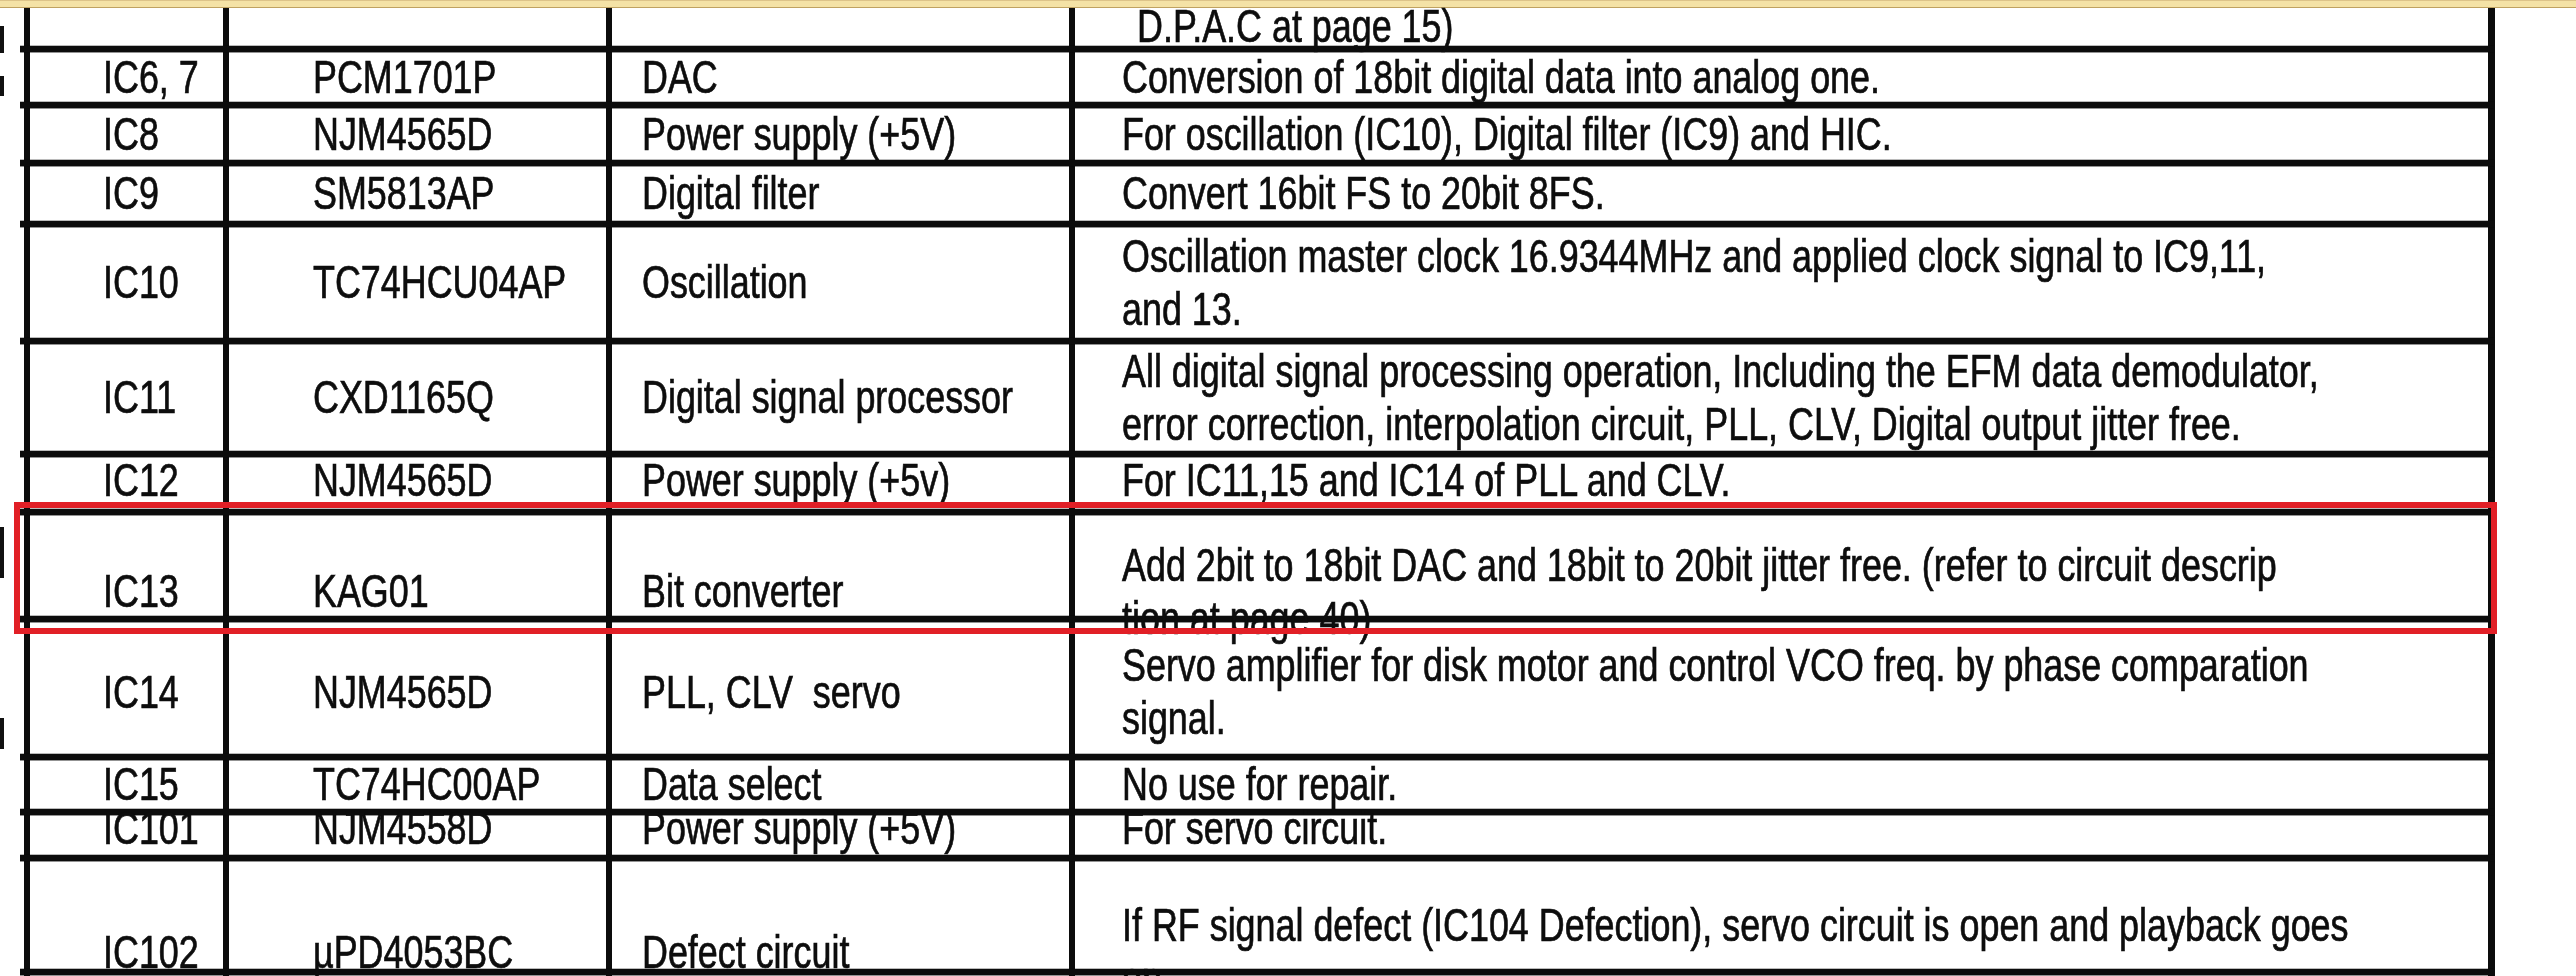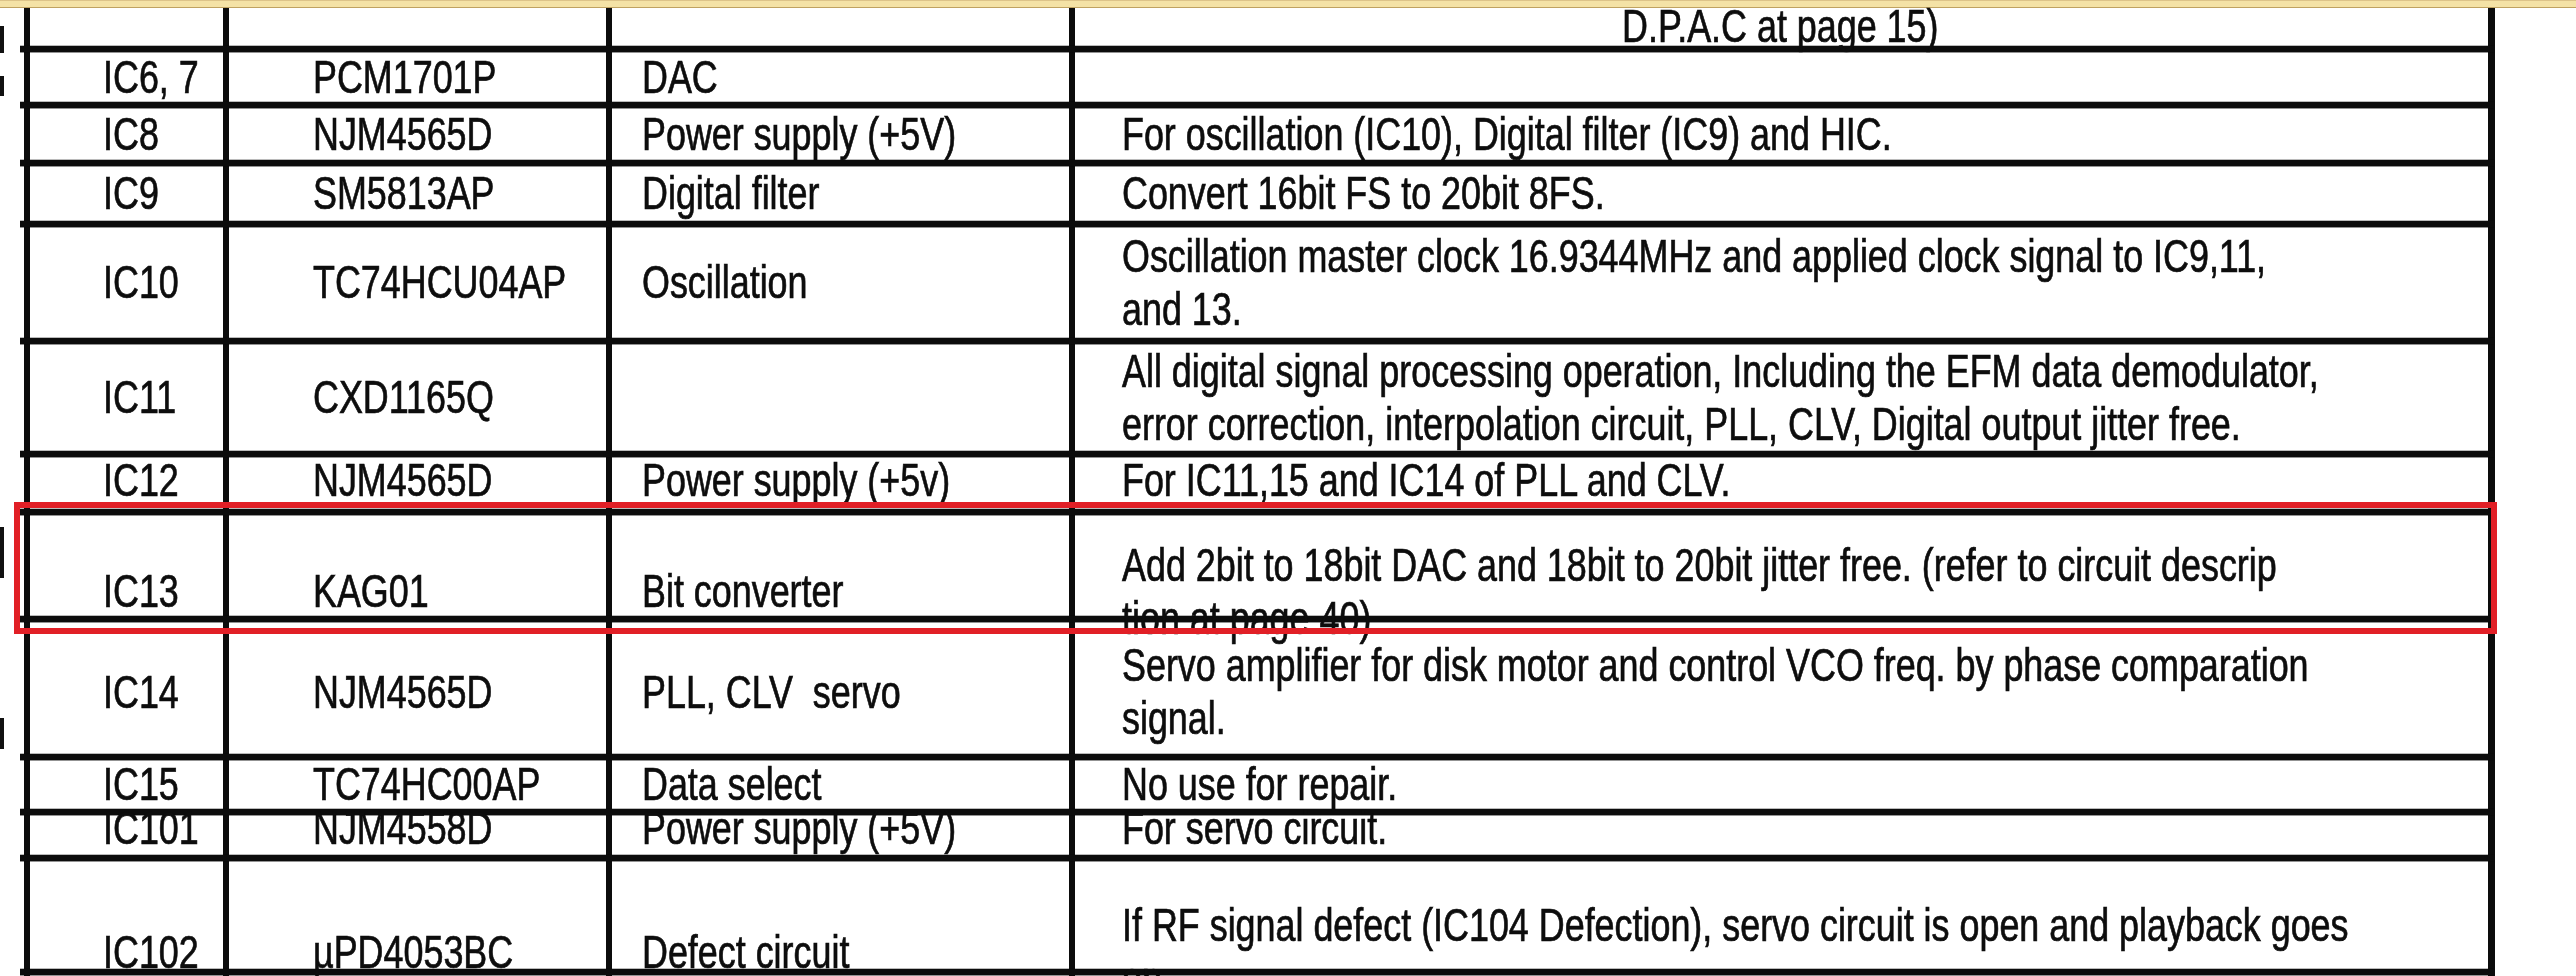--- a/index.html
+++ b/index.html
@@ -32,21 +32,21 @@
     font-size:46px;line-height:53px;
     transform:scaleX(0.78);transform-origin:left center;
     -webkit-text-stroke:0.7px #0d0d0d;
     letter-spacing:0px;
   }
   .cell .line:empty{display:none;}
   .c1{left:39px;width:178px;margin-left:40px;}
   .c2{left:269px;width:323px;margin-left:20px;}
   .c3{left:618px;width:442px;}
   .c4{left:1098px;width:1376px;}
-  .c4-indent{left:1113px;align-items:center;}
+  .c4-indent{left:1113px;}
   .highlight-box{
     position:absolute;left:13.6px;top:502px;width:2471px;height:120px;
     border:6.8px solid #e11f26;
     background:transparent;
   }
   .edge-tick{position:absolute;left:0;width:4.2px;background:#111;}
 </style>
 </head>
 <body>
 
@@ -81,20 +81,21 @@
   <div class="row" style="top:7.6px;height:38px">
     <div class="cell c4 c4-indent">
       <div class="line">D.P.A.C at page 15)</div>
     </div>
   </div>
 
   <div class="row" style="top:52px;height:50px">
     <div class="cell c1"><div class="line">IC6, 7</div></div>
     <div class="cell c2"><div class="line">PCM1701P</div></div>
     <div class="cell c3"><div class="line">DAC</div></div>
+    <div class="cell c4"><div class="line">Conversion of 18bit digital data into analog one.</div></div>
   </div>
 
   <div class="row" style="top:108px;height:52px">
     <div class="cell c1"><div class="line">IC8</div></div>
     <div class="cell c2"><div class="line">NJM4565D</div></div>
     <div class="cell c3"><div class="line">Power supply (+5V)</div></div>
     <div class="cell c4"><div class="line">For oscillation (IC10), Digital filter (IC9) and HIC.</div></div>
   </div>
 
   <div class="row" style="top:166px;height:55px">
@@ -110,20 +111,21 @@
     <div class="cell c3"><div class="line">Oscillation</div></div>
     <div class="cell c4">
       <div class="line">Oscillation master clock 16.9344MHz and applied clock signal to IC9,11,</div>
       <div class="line">and 13.</div>
     </div>
   </div>
 
   <div class="row" style="top:344px;height:107px">
     <div class="cell c1"><div class="line">IC11</div></div>
     <div class="cell c2"><div class="line">CXD1165Q</div></div>
+    <div class="cell c3"><div class="line">Digital signal processor</div></div>
     <div class="cell c4">
       <div class="line">All digital signal processing operation, Including the EFM data demodulator,</div>
       <div class="line">error correction, interpolation circuit, PLL, CLV, Digital output jitter free.</div>
     </div>
   </div>
 
   <div class="row" style="top:457px;height:46px">
     <div class="cell c1"><div class="line">IC12</div></div>
     <div class="cell c2"><div class="line">NJM4565D</div></div>
     <div class="cell c3"><div class="line">Power supply (+5v)</div></div>

